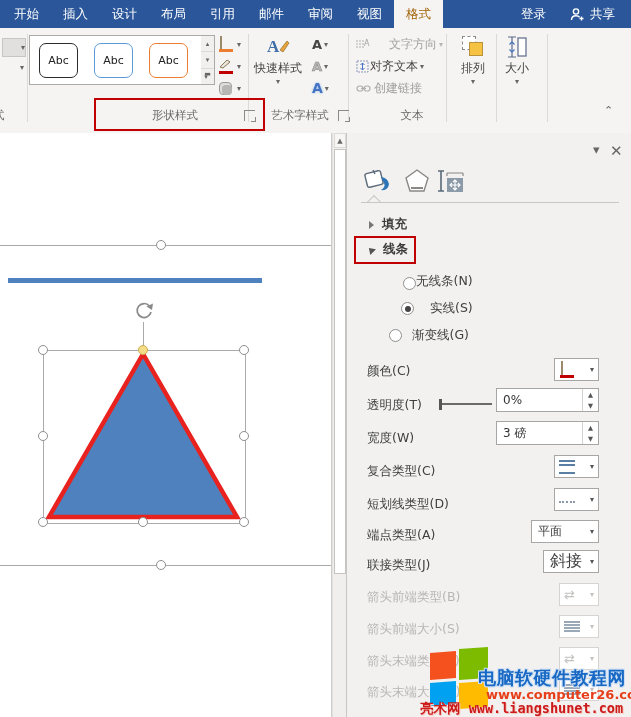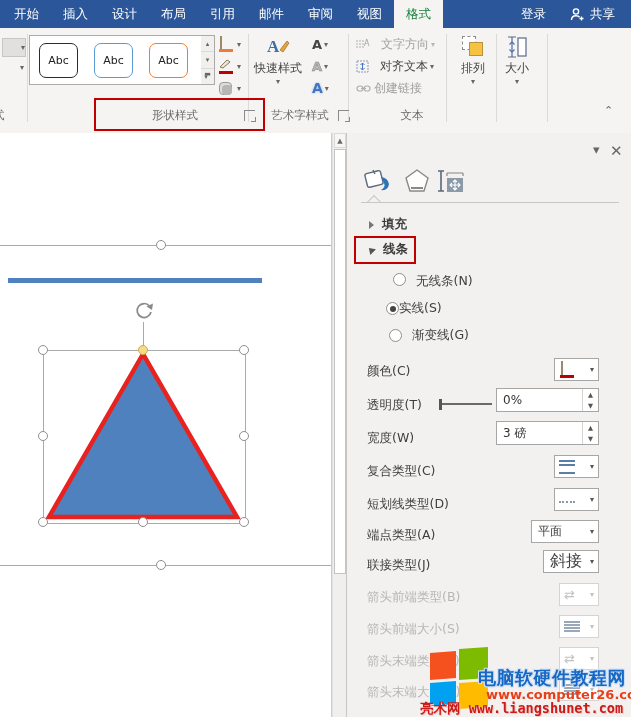--- a/index.html
+++ b/index.html
@@ -4,21 +4,21 @@
 <style>
   html,body{margin:0;padding:0}
   body{width:631px;height:717px;position:relative;overflow:hidden;
        font-family:"DejaVu Sans","Liberation Sans",sans-serif;background:#fff;
        -webkit-font-smoothing:antialiased}
   .abs{position:absolute}
   
   .tabbar{position:absolute;left:0;top:0;width:631px;height:28px;background:#2b579a;
           display:flex;align-items:stretch;color:#fff;font-size:12.5px;white-space:nowrap}
   .tab{padding:0 12px;line-height:28px;cursor:default}
-  .tab.active{background:#f5f4f2;color:#15803d}
+  .tab.active{background:#f5f4f2;color:#a16207}
   .tellme{display:flex;align-items:center;gap:5px;color:#a9bcd9;padding:0 10px;margin-left:14px}
   .bulb{width:9px;height:9px;border:1.5px solid #a9bcd9;border-radius:50%;position:relative}
   .bulb:after{content:"";position:absolute;left:2px;top:9px;width:3px;height:3px;background:#a9bcd9}
   
   .ribbon{position:absolute;left:0;top:28px;width:631px;height:105px;background:#f5f4f2;
           border-bottom:1px solid #d2d0ce;font-size:12px;color:#444}
   .vsep{position:absolute;top:6px;width:1px;height:88px;background:#dcdad8}
   .grplabel{position:absolute;top:80px;font-size:11.5px;color:#6a6a6a;text-align:center}
   .launcher{position:absolute;top:82px;width:10px;height:10px;border-left:1px solid #8a8a8a;
             border-top:1px solid #8a8a8a}
@@ -181,29 +181,29 @@
     <span style="font-size:14px;color:#4472c4;font-weight:bold;text-shadow:0 0 3px #9dc3e6">A</span>
       <span class="dd">▾</span>
   </div>
   <div class="vsep" style="left:348px"></div>
 
   <div class="minirow" style="left:356px;top:7px;color:#a19f9d">
     <svg width="15" height="13" viewBox="0 0 15 13">
       <path d="M1 2 v9 M4 2 v9 M7 2 v9" stroke="#b0aeac" stroke-width="1" stroke-dasharray="2 1"></path>
       <text x="8" y="8" font-size="8" fill="#a19f9d">A</text>
     </svg>
-    <span style="margin-left:10px">文字方向</span>
+    <span style="margin-left:18px">文字方向</span>
       <span class="dd" style="color:#b8b6b4">▾</span>
   </div>
   <div class="minirow" style="left:356px;top:29px">
     <svg width="14" height="13" viewBox="0 0 14 13">
       <rect x="1" y="1" width="11" height="11" fill="none" stroke="#8a98b8" stroke-width="1" stroke-dasharray="2 1"></rect>
       <path d="M6.5 3 v7 M4.5 8 L6.5 10 L8.5 8 M4.5 5 L6.5 3 L8.5 5" stroke="#4472c4" stroke-width="1" fill="none"></path>
     </svg>
-    <span style="margin-left:10px">对齐文本</span>
+    <span style="margin-left:0">对齐文本</span>
       <span class="dd">▾</span>
   </div>
   <div class="minirow" style="left:356px;top:51px;color:#a19f9d">
     <svg width="15" height="9" viewBox="0 0 15 9">
       <rect x="1" y="2" width="6" height="5" rx="2.5" fill="none" stroke="#b0aeac" stroke-width="1.2"></rect>
       <rect x="8" y="2" width="6" height="5" rx="2.5" fill="none" stroke="#b0aeac" stroke-width="1.2"></rect>
       <path d="M5 4.5 h5" stroke="#b0aeac" stroke-width="1.2"></path>
     </svg>
     <span style="margin-left:3px">创建链接</span>
   </div>
@@ -306,25 +306,25 @@
     <span class="tri-r"></span>
     <span>填充</span>
   </div>
 
   <div class="redbox" style="left:7px;top:103px;width:58px;height:24px"></div>
   <div class="abs sechdr" style="left:20px;top:108px">
     <span class="tri-up"></span>
     <span>线条</span>
   </div>
 
-  <div class="abs" style="left:46px;top:140px;display:flex;gap:10px;align-items:flex-start">
+  <div class="abs" style="left:56px;top:140px;display:flex;align-items:flex-end">
     <span class="radio"></span>
     <span>无线条(N)</span>
   </div>
-  <div class="abs" style="left:39px;top:167px;display:flex;gap:0;align-items:center">
+  <div class="abs" style="left:54px;top:167px;display:flex;gap:16px;align-items:center">
     <span class="radio checked"></span>
     <span>实线(S)</span>
   </div>
   <div class="abs" style="left:42px;top:194px;display:flex;gap:10px;align-items:center">
     <span class="radio"></span>
     <span>渐变线(G)</span>
   </div>
 
   <div class="prow-label" style="top:230px">颜色(C)</div>
   <div class="dropbtn" style="left:207px;top:225px;width:45px;height:23px">

